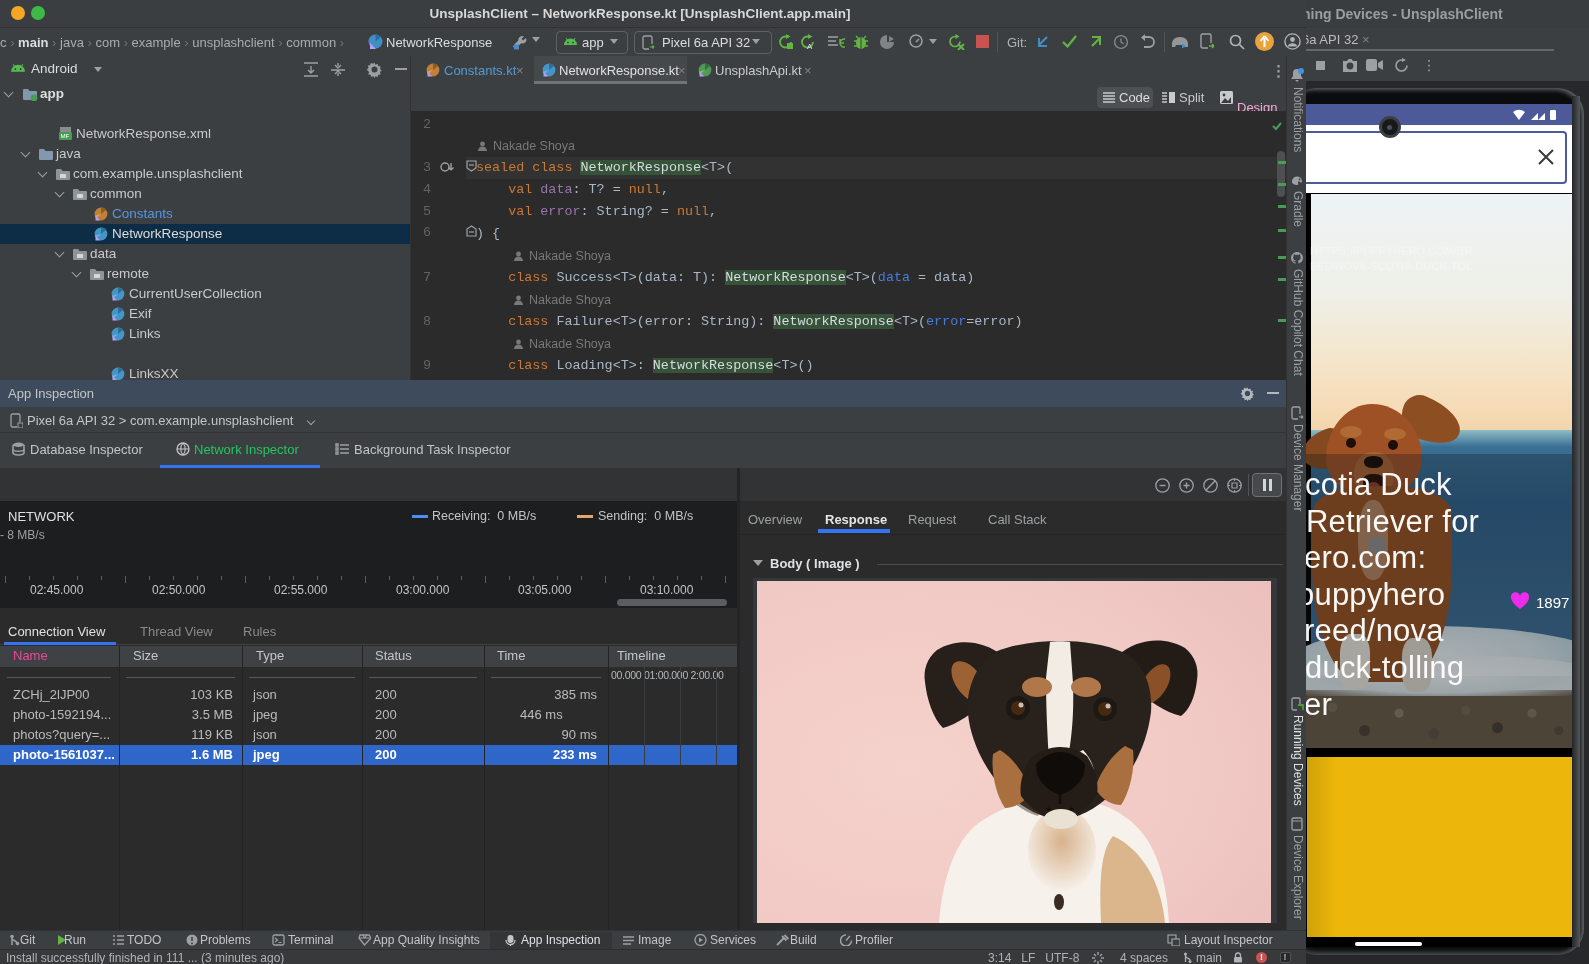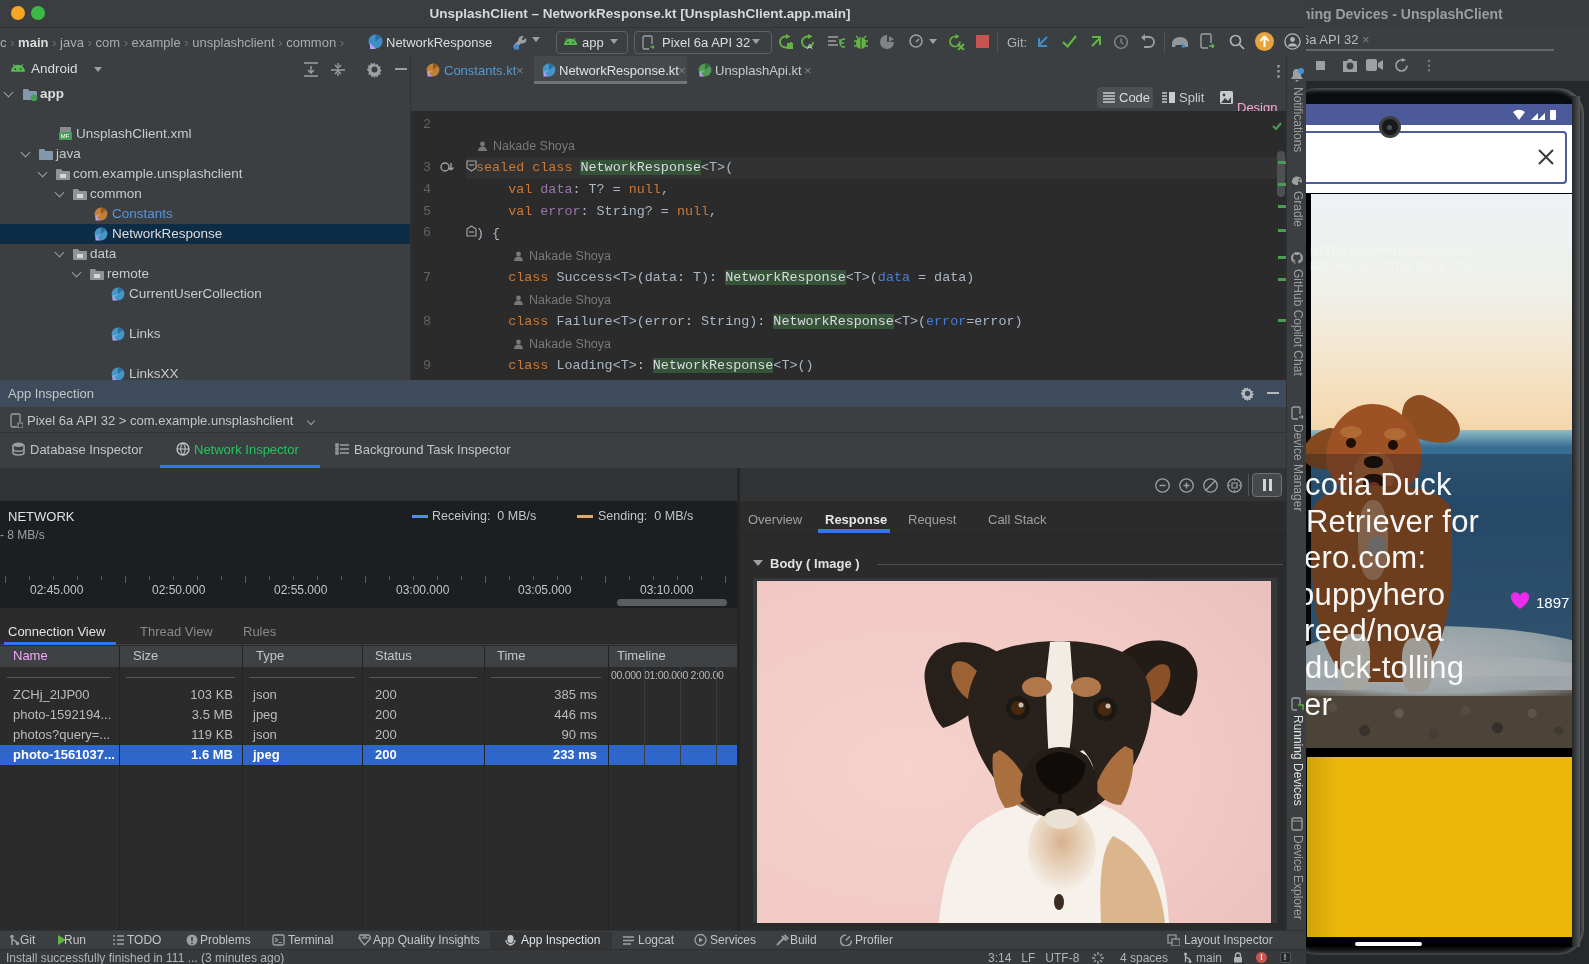--- a/index.html
+++ b/index.html
@@ -322,21 +322,21 @@
               <use href="#folda"></use>
             </svg>
             <b class="tt" style="left:40px;color:#dcdcdc">app</b>
           </div>
       <div class="trow" style="top:40px">
             <svg class="fold" style="left:58px" viewBox="0 0 16 14">
               <rect x="2" y="0" width="11" height="11" fill="#8a8d8f"></rect>
               <rect x="1" y="5" width="13" height="8" rx="1" fill="#499c54"></rect>
               <text x="2.4" y="11.4" font-size="6.2" fill="#fff" font-family="Liberation Sans">MF</text>
             </svg>
-            <span class="tt" style="left:76px">UnsplashClient.xml</span>
+            <span class="tt" style="left:76px">NetworkResponse.xml</span>
           </div>
       <div class="trow" style="top:60px">
             <i class="tv" style="left:22px"></i>
             <svg class="fold" style="left:38px">
               <use href="#fold"></use>
             </svg>
             <span class="tt" style="left:56px">java</span>
           </div>
       <div class="trow" style="top:80px">
             <i class="tv" style="left:39px"></i>
@@ -376,20 +376,26 @@
             <svg class="fold" style="left:89px">
               <use href="#foldp"></use>
             </svg>
             <span class="tt" style="left:107px">remote</span>
           </div>
       <div class="trow" style="top:200px">
             <svg class="kic" style="left:111px">
               <use href="#kcls"></use>
             </svg>
             <span class="tt" style="left:129px">CurrentUserCollection</span>
+          </div>
+      <div class="trow" style="top:220px">
+            <svg class="kic" style="left:111px">
+              <use href="#kcls"></use>
+            </svg>
+            <span class="tt" style="left:129px">Exif</span>
           </div>
       <div class="trow" style="top:240px">
             <svg class="kic" style="left:111px">
               <use href="#kcls"></use>
             </svg>
             <span class="tt" style="left:129px">Links</span>
           </div>
       <div class="trow" style="top:280px">
             <svg class="kic" style="left:111px">
               <use href="#kcls"></use>
@@ -628,21 +634,21 @@
 
     <div class="abs" style="left:0;top:240px;width:737px;height:25px;background:#2b2b2b;border-bottom:1px solid #404040">
       <div class="abs" style="left:8px;top:4px;color:#dfe1e3">Connection View</div>
       <div class="abs" style="left:140px;top:4px;color:#87898b">Thread View</div>
       <div class="abs" style="left:243px;top:4px;color:#87898b">Rules</div>
       <div class="abs" style="left:4px;top:22px;width:112px;height:3px;background:#3574f0"></div>
     </div>
 
     <div class="abs" id="table" style="left:0;top:266px;width:737px;height:284px;font-size:13px">
       <div class="abs" style="left:0;top:0;width:737px;height:21px;background:#3f4244"></div>
-      <div class="abs" style="left:13px;top:2px;color:#f0abfc">Name</div>
+      <div class="abs" style="left:13px;top:2px;color:#ec4899">Name</div>
       <div class="abs" style="left:133px;top:2px;color:#c3c5c7">Size</div>
       <div class="abs" style="left:256px;top:2px;color:#c3c5c7">Type</div>
       <div class="abs" style="left:375px;top:2px;color:#c3c5c7">Status</div>
       <div class="abs" style="left:497px;top:2px;color:#c3c5c7">Time</div>
       <div class="abs" style="left:617px;top:2px;color:#c3c5c7">Timeline</div>
 
       <div class="abs" style="left:611px;top:23px;color:#b6b9bb;font-size:10.5px;letter-spacing:-0.3px">00.000&nbsp;01:00.000&nbsp;2:00.00</div>
       <div class="abs" style="left:7px;top:31px;width:104px;height:1px;background:#55585a"></div>
       <div class="abs" style="left:126px;top:31px;width:109px;height:1px;background:#55585a"></div>
       <div class="abs" style="left:249px;top:31px;width:106px;height:1px;background:#55585a"></div>
@@ -655,21 +661,21 @@
             <span class="abs" style="left:178px;top:2px;width:55px;text-align:right">103 KB</span>
             <span class="abs" style="left:253px;top:2px">json</span>
             <span class="abs" style="left:375px;top:2px">200</span>
             <span class="abs" style="left:520px;top:2px;width:77px;text-align:right">385 ms</span>
           </div>
       <div class="abs" style="left:0;top:59px;width:737px;height:20px">
             <span class="abs" style="left:13px;top:2px">photo-1592194...</span>
             <span class="abs" style="left:178px;top:2px;width:55px;text-align:right">3.5 MB</span>
             <span class="abs" style="left:253px;top:2px">jpeg</span>
             <span class="abs" style="left:375px;top:2px">200</span>
-            <span class="abs" style="left:520px;top:2px;width:77px;text-align:right">446 ms</span>
+            <span class="abs" style="left:520px;top:2px;width:77px;">446 ms</span>
           </div>
       <div class="abs" style="left:0;top:79px;width:737px;height:20px">
             <span class="abs" style="left:13px;top:2px">photos?query=...</span>
             <span class="abs" style="left:178px;top:2px;width:55px;text-align:right">119 KB</span>
             <span class="abs" style="left:253px;top:2px">json</span>
             <span class="abs" style="left:375px;top:2px">200</span>
             <span class="abs" style="left:520px;top:2px;width:77px;text-align:right">90 ms</span>
           </div>
       <div class="abs" style="left:0;top:99px;width:737px;height:20px;background:#2f66c9;color:#ffffff;font-weight:bold">
             <span class="abs" style="left:13px;top:2px">photo-1561037...</span>
@@ -818,21 +824,21 @@
         </svg>
     <div class="bbt" style="left:373px">App Quality Insights</div>
     <svg class="bbi" style="left:504px">
           <path d="M6.5 1a3 3 0 0 1 3 3v2a3 3 0 0 1-6 0V4a3 3 0 0 1 3-3z" fill="#c3c5c7"></path>
           <path d="M2 6a4.5 4.5 0 0 0 9 0M6.5 10.5V12" stroke="#c3c5c7" stroke-width="1.3" fill="none"></path>
         </svg>
     <div class="bbt" style="left:521px;color:#dfe1e3">App Inspection</div>
     <svg class="bbi" style="left:622px">
           <path d="M1 3h11M1 6.5h11M1 10h8" stroke="#9da0a2" stroke-width="1.5"></path>
         </svg>
-    <div class="bbt" style="left:638px">Logcat</div>
+    <div class="bbt" style="left:638px">Image</div>
     <svg class="bbi" style="left:694px">
           <circle cx="6.5" cy="6" r="5.5" stroke="#9da0a2" fill="none" stroke-width="1.3"></circle>
           <path d="M5 3.5l4 2.5-4 2.5z" fill="#9da0a2"></path>
         </svg>
     <div class="bbt" style="left:710px">Services</div>
     <svg class="bbi" style="left:776px">
           <path d="M1 11L8 4M6 2l4.5 4.5M8.5 1l4 4" stroke="#9da0a2" stroke-width="1.8" fill="none"></path>
         </svg>
     <div class="bbt" style="left:790px">Build</div>
     <svg class="bbi" style="left:840px">

